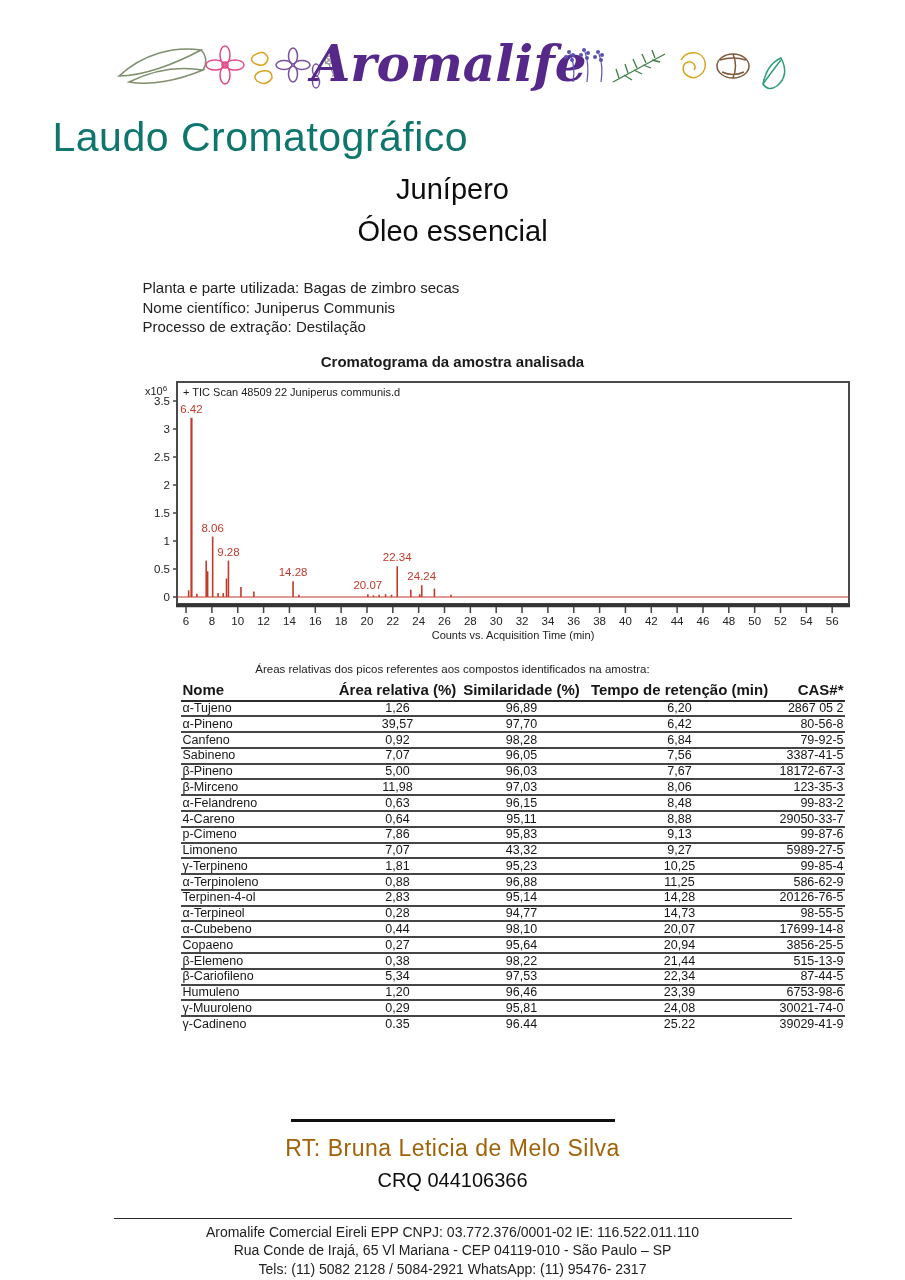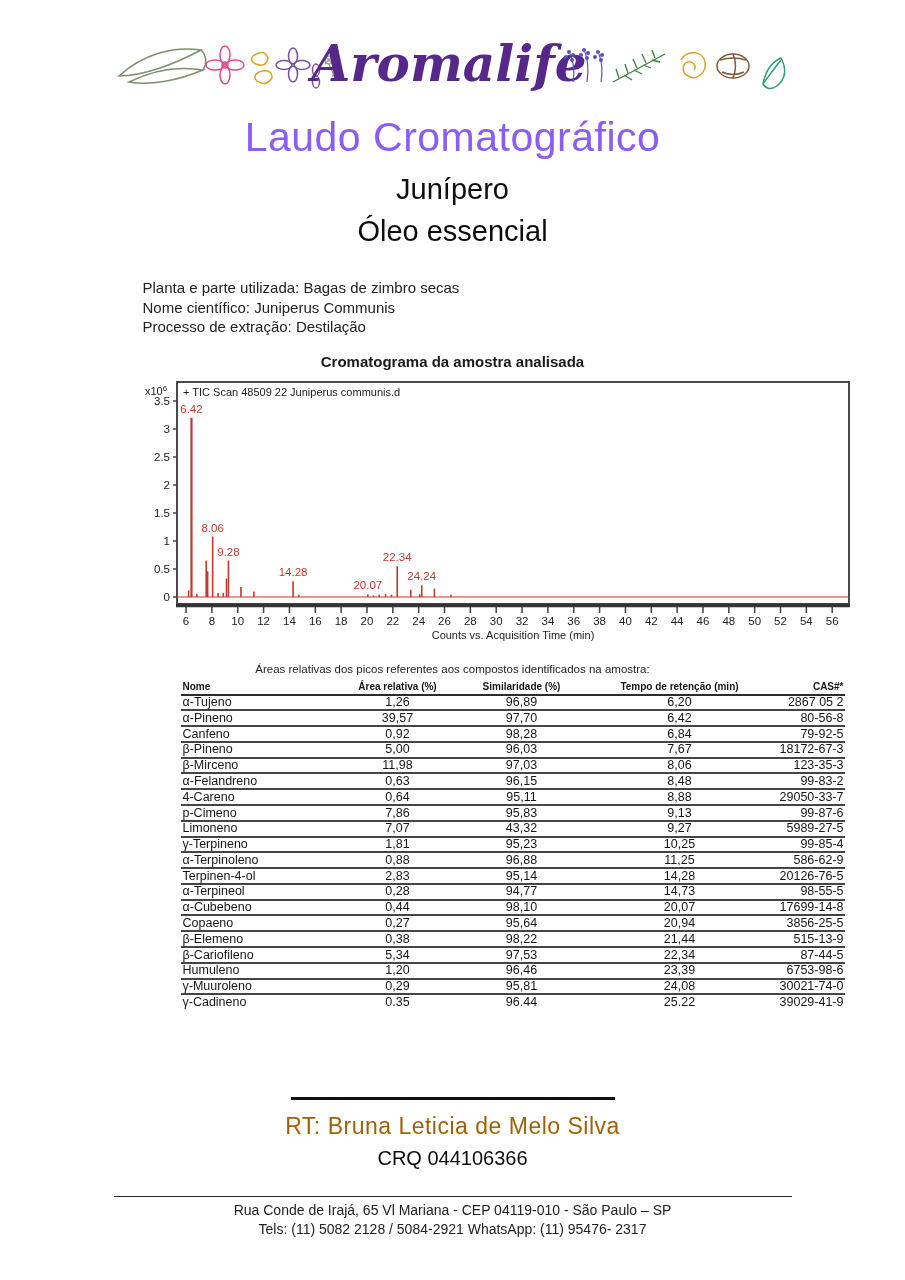--- a/index.html
+++ b/index.html
@@ -4,36 +4,36 @@
 <style>
   * { box-sizing: border-box; }
   html,body { margin:0; padding:0; background:#fff; }
   .page {
     width:800px; height:1280px; background:#ffffff; margin:0 auto;
     font-family:"Liberation Sans", sans-serif; color:#1c1c1c;
     overflow:hidden; position:relative;
   }
   .logo-wrap { text-align:center; padding-top:24px; }
   .doc-title {
-    text-align:center; font-size:41px; font-weight:400; letter-spacing:0.5px;
-    margin:6px 0 0 0; color:#8b5cf6;
+    text-align:left; font-size:41px; font-weight:400; letter-spacing:0.5px;
+    margin:6px 0 0 0; color:#0f766e;
   }
   .doc-sub { text-align:center; font-size:29px; font-weight:400; color:#0d0d0d; }
   .doc-sub.s1 { margin-top:9px; }
   .doc-sub.s2 { margin-top:12px; }
   .sample-info { margin:30px 0 0 90px; font-size:15px; line-height:19.5px; color:#222; }
   .chart-title { text-align:center; font-size:15px; font-weight:bold; color:#1a1a1a; margin-top:16px; }
   .chart-holder { margin:2px 0 0 90px; width:715px; }
   .table-caption { text-align:center; font-size:11.5px; color:#222; margin-top:15px; }
   table.compounds {
     border-collapse:collapse; margin:5px 0 0 128px; width:664px;
     font-size:12.5px; color:#161616; table-layout:fixed;
   }
   table.compounds th {
-    font-weight:bold; font-size:10px; text-align:center;
+    font-weight:bold; font-size:15px; text-align:center;
     border-bottom:2px solid #2c2c2c; padding:1px 0 2px 0;
   }
   table.compounds td { border-bottom:2px solid #454545; padding:0.6px 0; line-height:12.6px; }
   table.compounds tr:last-child td { border-bottom:none; }
   table.compounds .c-name  { text-align:left; padding-left:2px; }
   table.compounds th.c-name{ text-align:left; }
   table.compounds .c-num   { text-align:center; }
   table.compounds .c-cas   { text-align:right; padding-right:1px; }
   table.compounds th.c-cas { text-align:right; }
   .sig-line { width:324px; height:3px; background:#111; margin:88px auto 0 auto; }
@@ -269,20 +269,27 @@
           <td class="c-cas">80-56-8</td>
         </tr>
         <tr>
           <td class="c-name">Canfeno</td>
           <td class="c-num">0,92</td>
           <td class="c-num">98,28</td>
           <td class="c-num">6,84</td>
           <td class="c-cas">79-92-5</td>
         </tr>
         <tr>
+          <td class="c-name">Sabineno</td>
+          <td class="c-num">7,07</td>
+          <td class="c-num">96,05</td>
+          <td class="c-num">7,56</td>
+          <td class="c-cas">3387-41-5</td>
+        </tr>
+        <tr>
           <td class="c-name">β-Pineno</td>
           <td class="c-num">5,00</td>
           <td class="c-num">96,03</td>
           <td class="c-num">7,67</td>
           <td class="c-cas">18172-67-3</td>
         </tr>
         <tr>
           <td class="c-name">β-Mirceno</td>
           <td class="c-num">11,98</td>
           <td class="c-num">97,03</td>
@@ -396,18 +403,19 @@
         </tr>
       </tbody>
   </table>
 
   <div class="sig-line"></div>
   <div class="sig-name">RT: Bruna Leticia de Melo Silva</div>
   <div class="sig-crq">CRQ 044106366</div>
 
   <div class="footer-rule"></div>
   <div class="footer">
+    <div>Aromalife Comercial Eireli EPP CNPJ: 03.772.376/0001-02 IE: 116.522.011.110</div>
     <div>Rua  Conde de Irajá, 65 Vl Mariana - CEP 04119-010 - São Paulo – SP</div>
     <div>Tels: (11) 5082 2128 / 5084-2921  WhatsApp: (11) 95476- 2317</div>
 
   </div>
 
 </div>
 
 </body></html>

